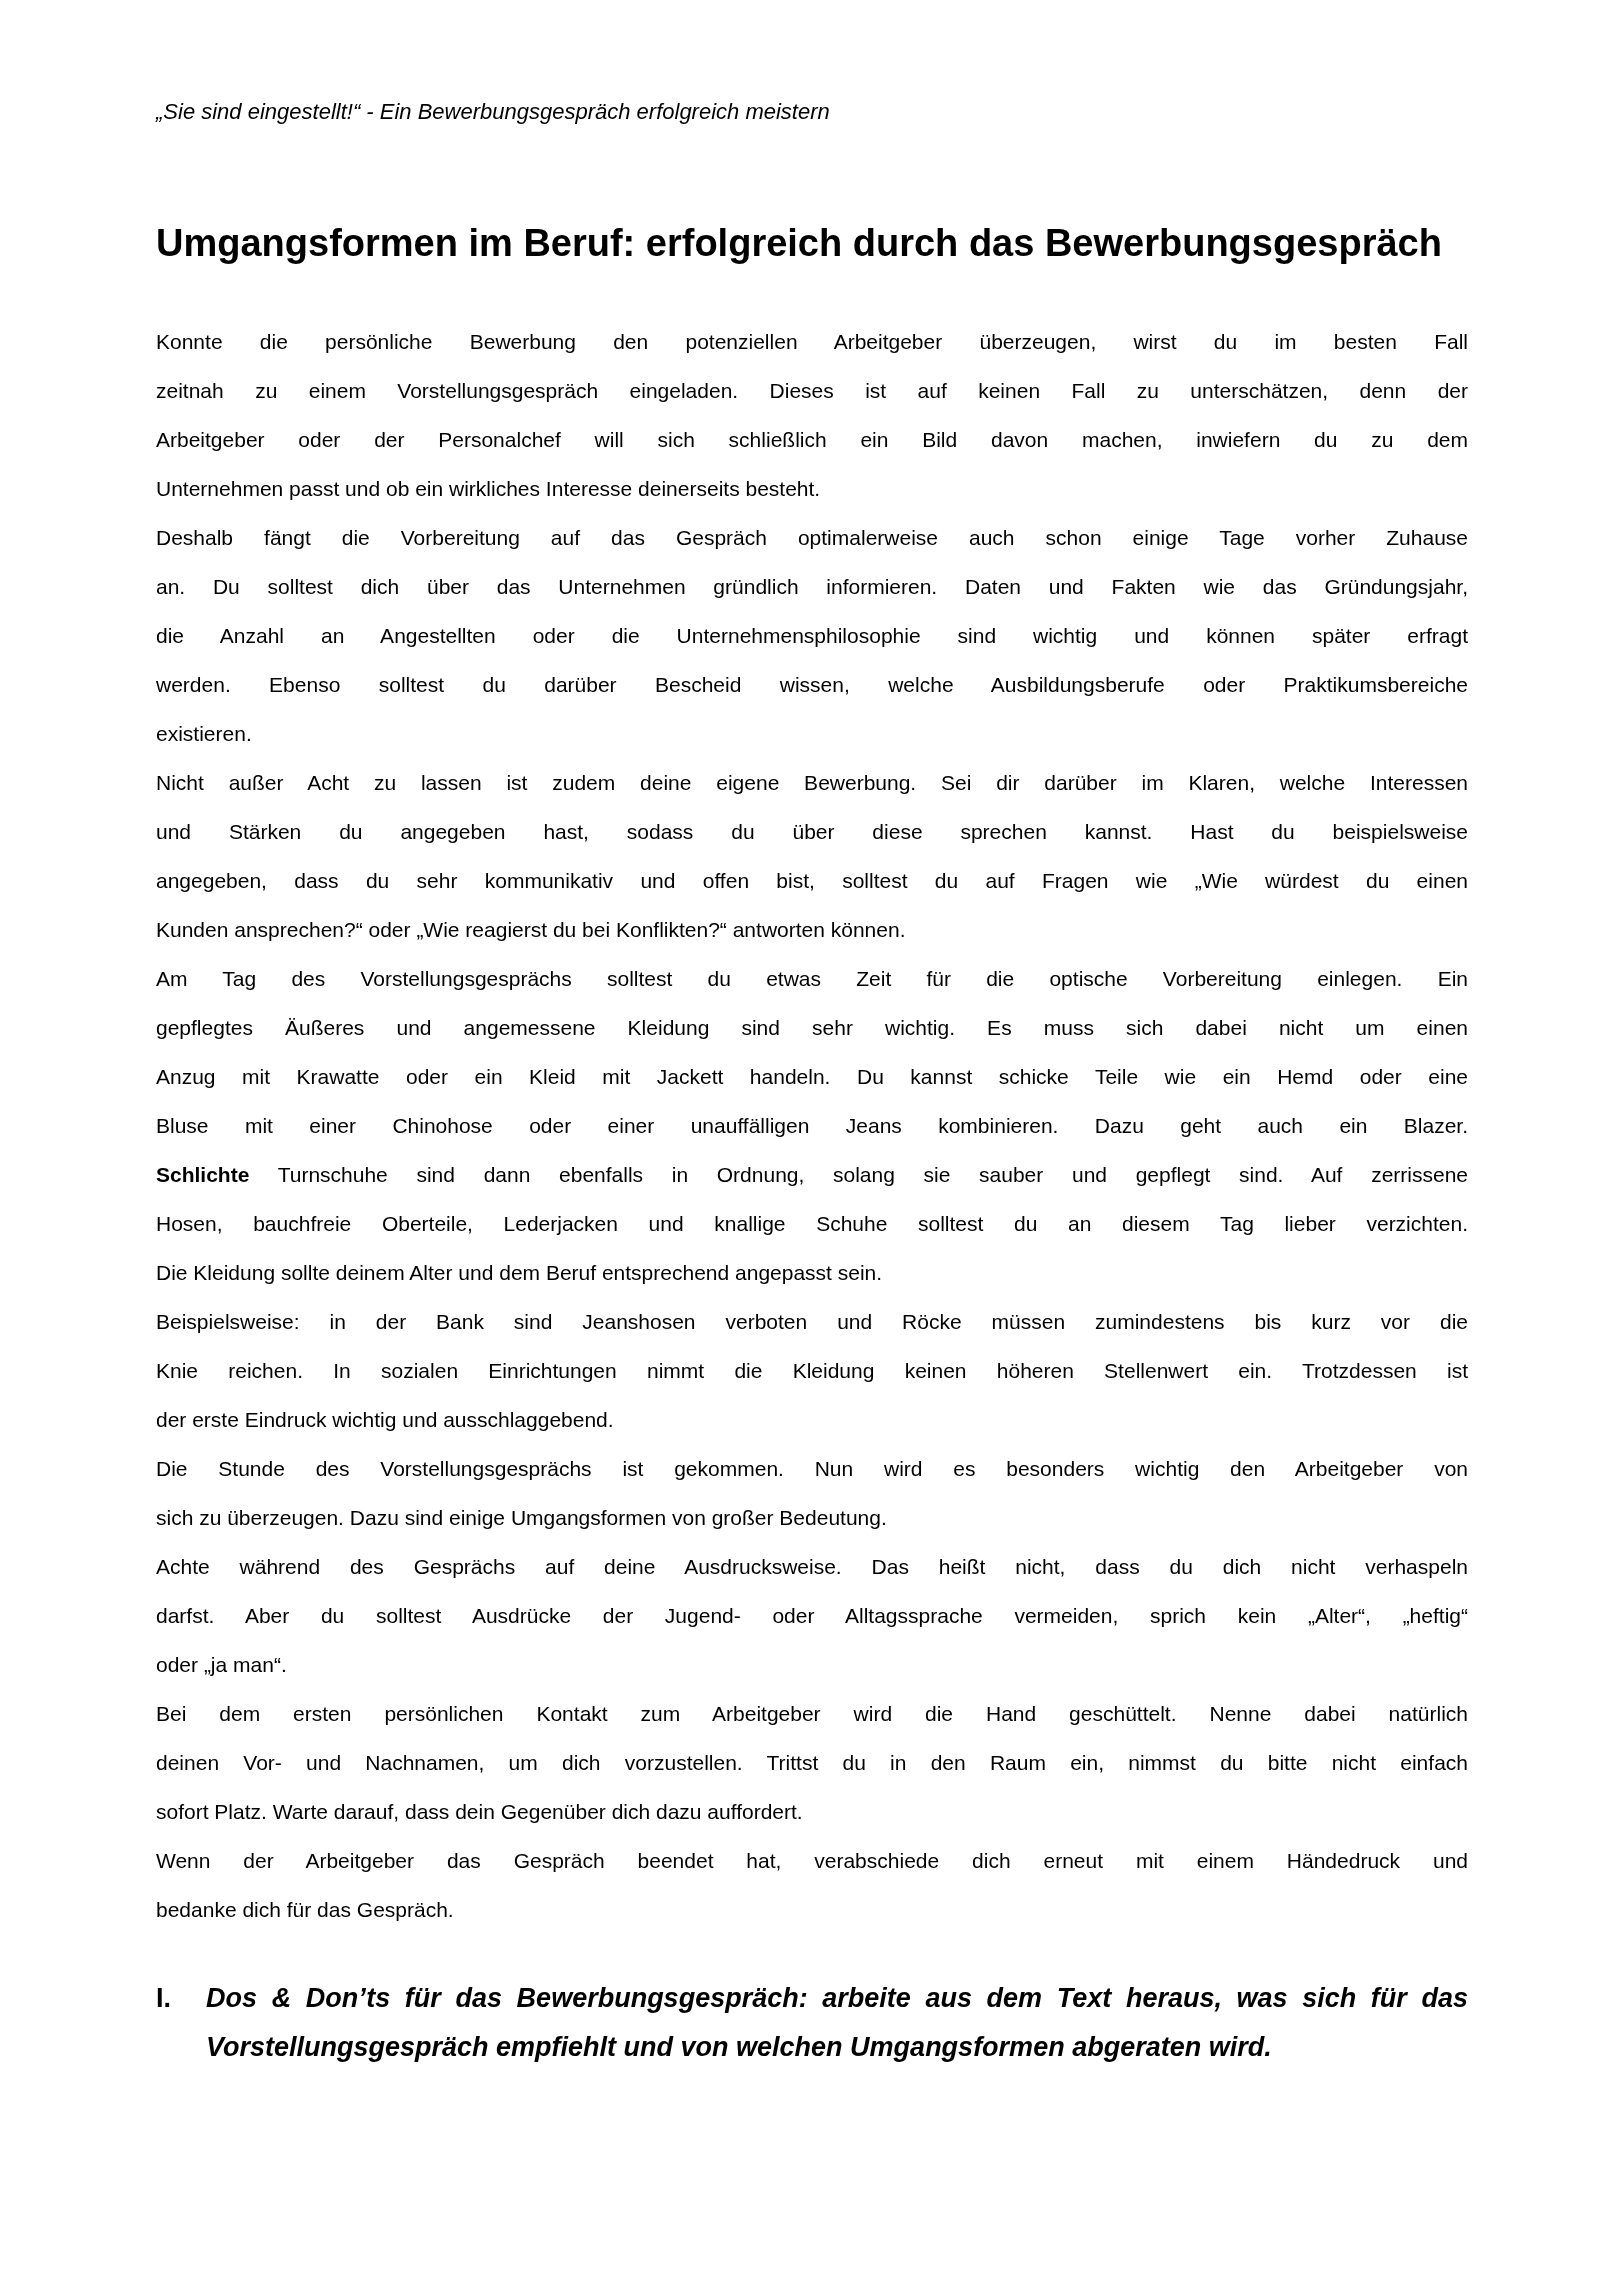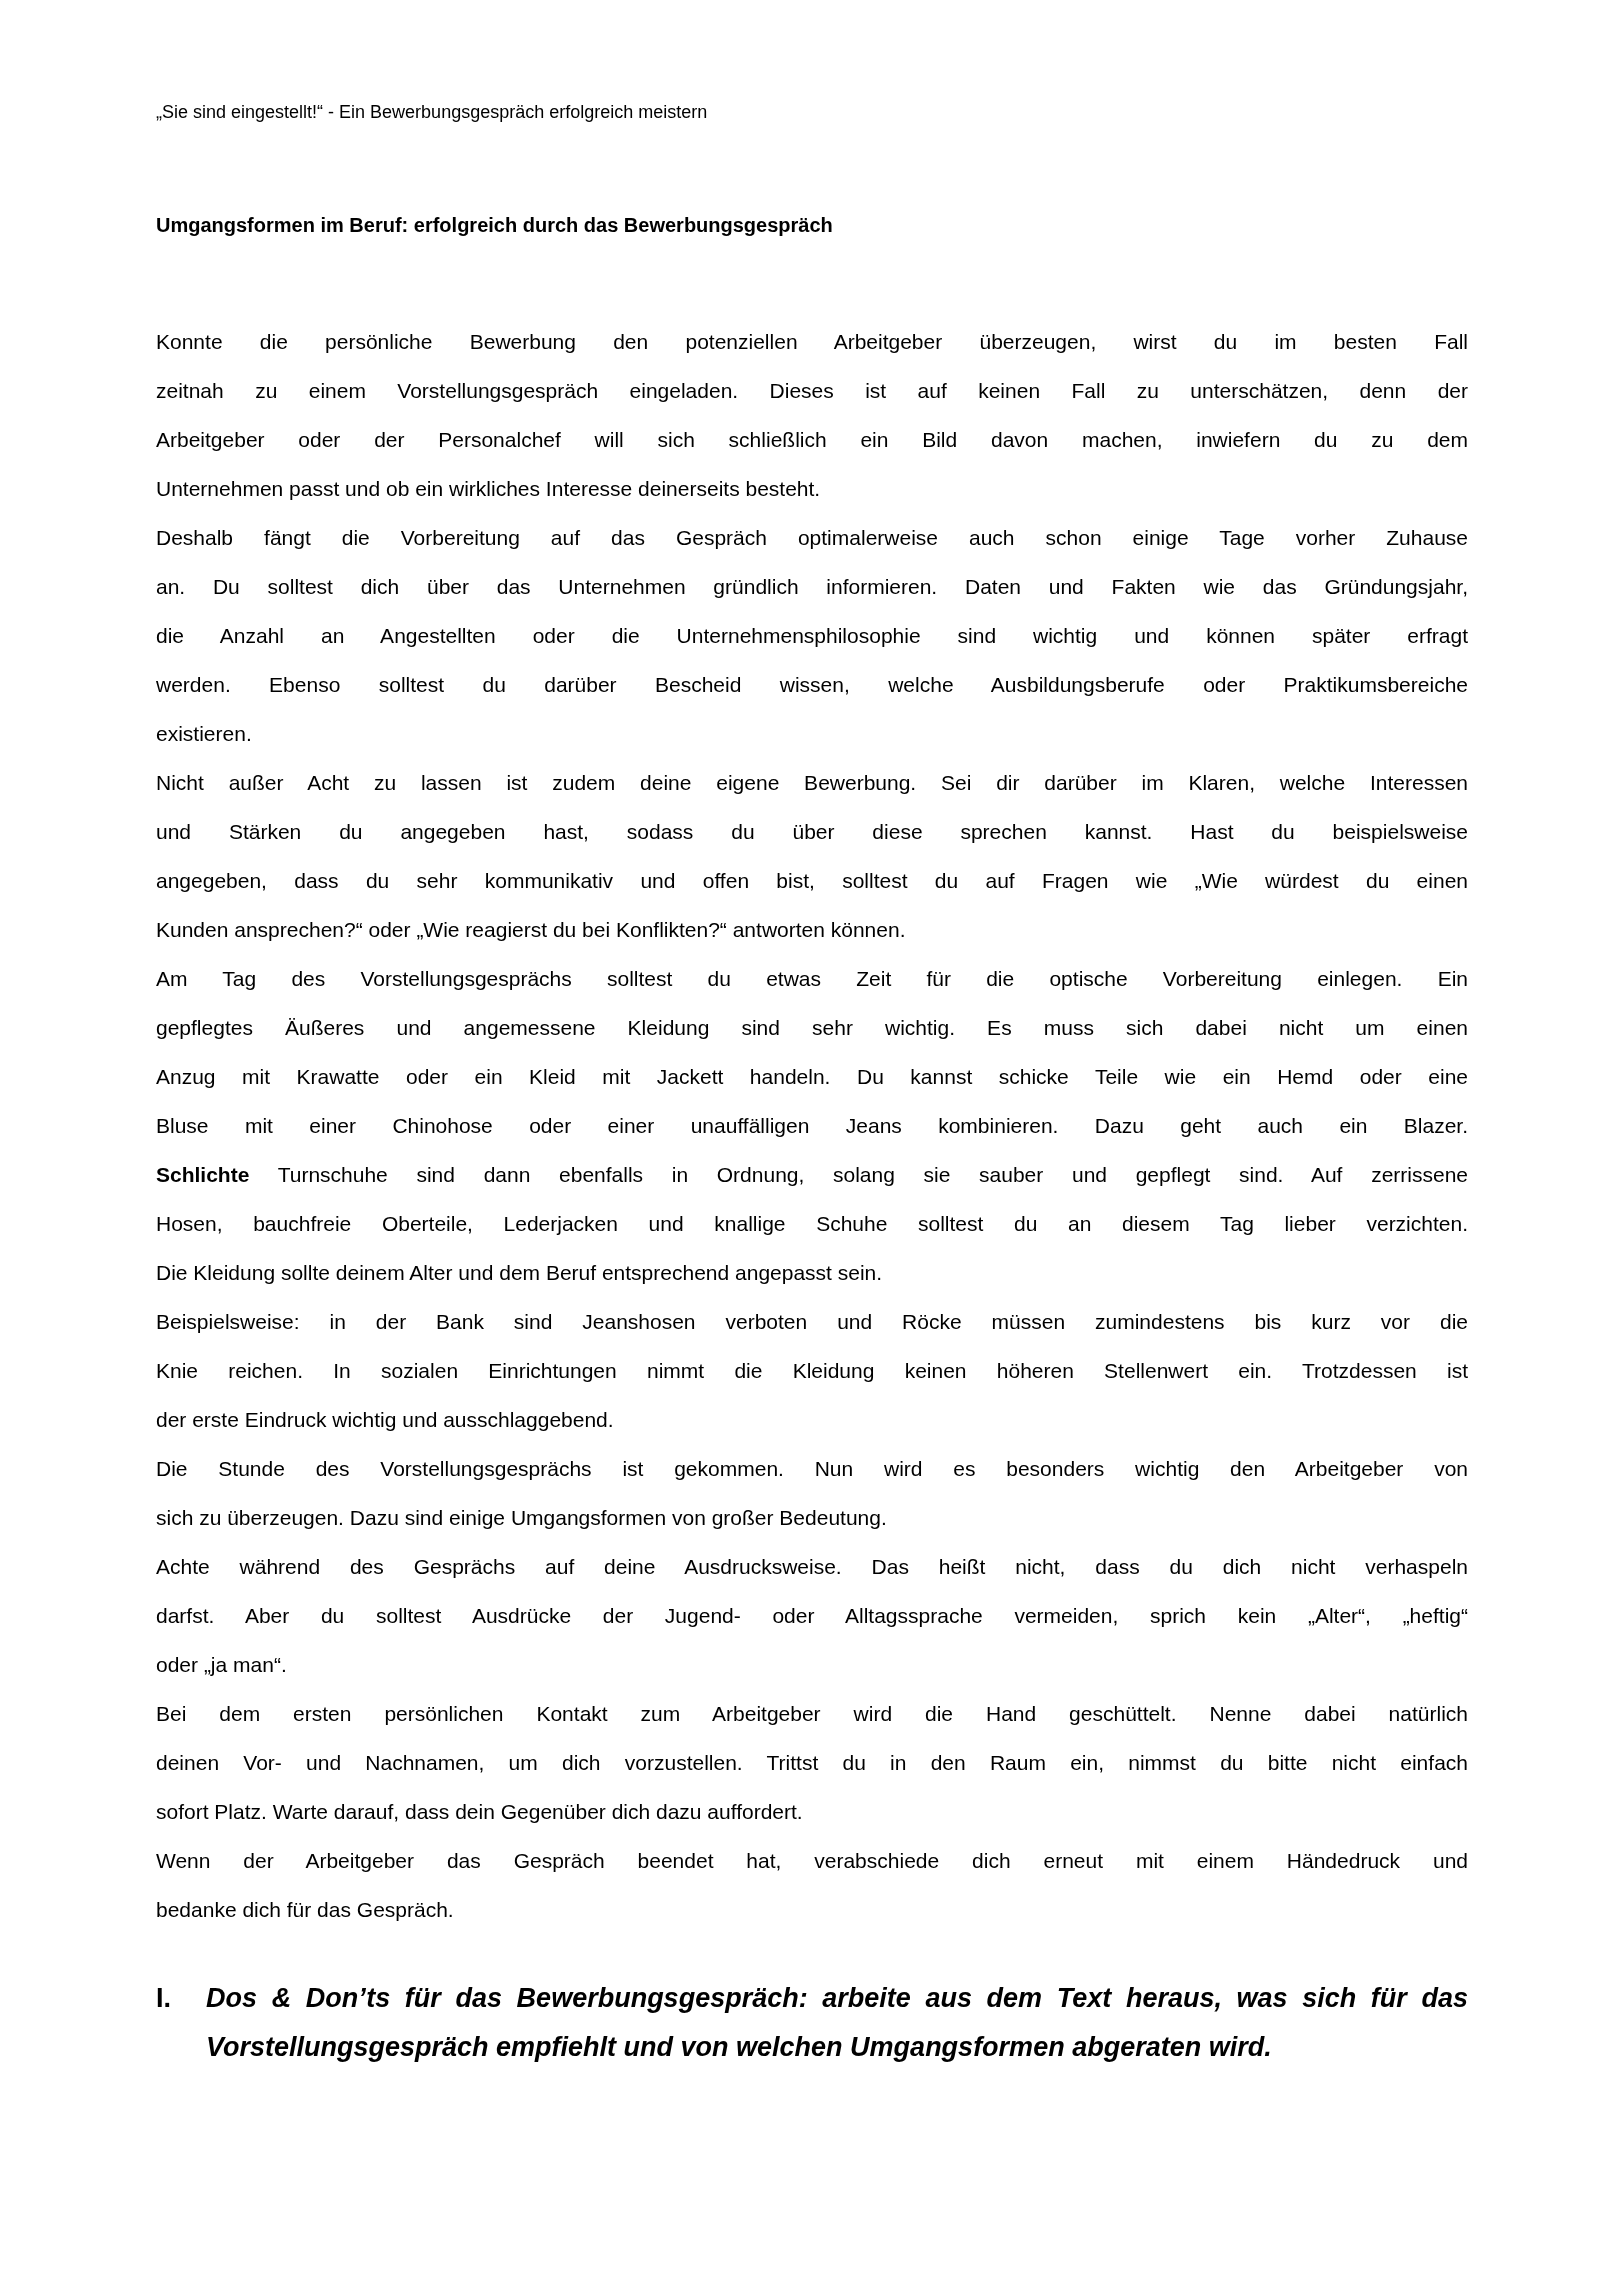--- a/index.html
+++ b/index.html
@@ -1,19 +1,19 @@
 <!DOCTYPE html>
 <html style="font-size:10.5px"><head>
 <meta charset="utf-8">
 <style>
   html, body { margin: 0; padding: 0; background: #ffffff; }
   body { width: 1622px; height: 2295px; position: relative; overflow: hidden; color: #000000; font-family: "Liberation Sans", sans-serif; }
   .page { position: absolute; left: 0; top: 0; width: 1622px; height: 2295px; background: #ffffff; }
-  .running-header { position: absolute; left: 156px; top: 99px; font-size: 18px; line-height: 26px; white-space: nowrap; }
-  .doc-title { position: absolute; left: 156px; top: 208px; font-size: 20px; line-height: 34px; font-weight: bold; white-space: nowrap; margin: 0; }
+  .running-header { position: absolute; left: 156px; top: 99px; font-size: 22px; line-height: 26px; white-space: nowrap; font-style: italic; }
+  .doc-title { position: absolute; left: 156px; top: 226px; font-size: 38px; line-height: 34px; font-weight: bold; white-space: nowrap; margin: 0; }
   .body-text { position: absolute; left: 156px; top: 317px; width: 1312px; font-size: 21px; line-height: 49px; }
   .line { display: block; white-space: nowrap; height: 49px; overflow: visible; }
   .line.just { text-align: justify; text-align-last: justify; white-space: normal; }
   .seg-italic { }
   .seg-bold { font-weight: bold; }
   .task-list { position: absolute; left: 156px; top: 1974px; width: 1312px; font-size: 27px; line-height: 49px; font-weight: bold; }
   .task-item { position: relative; padding-left: 50px; }
   .task-marker { position: absolute; left: 0; top: 0; }
   .task-line { display: block; height: 49px; white-space: nowrap; font-style: italic; }
   .task-line.just { text-align: justify; text-align-last: justify; white-space: normal; }

